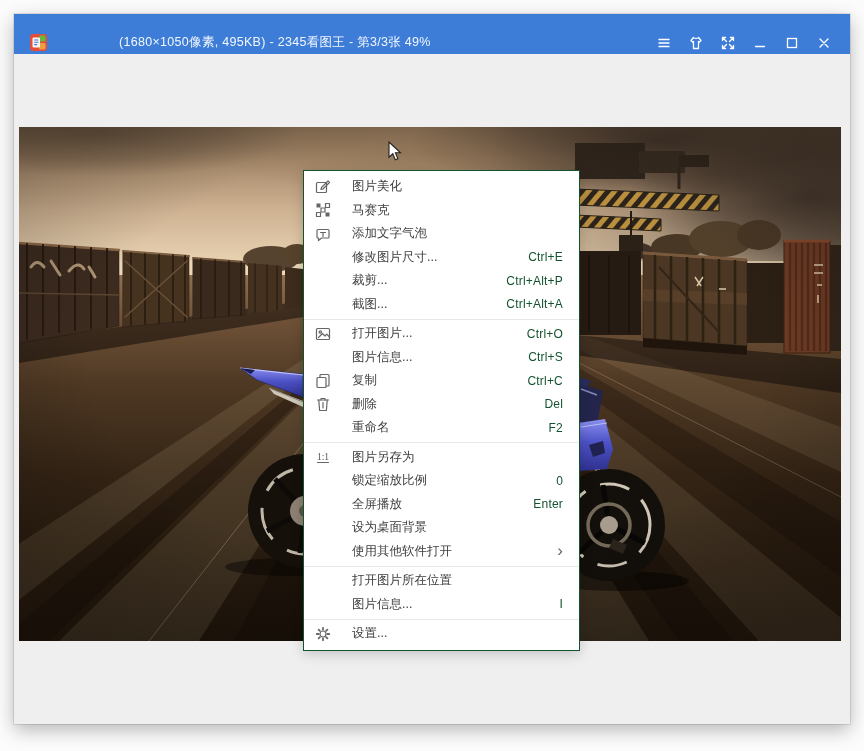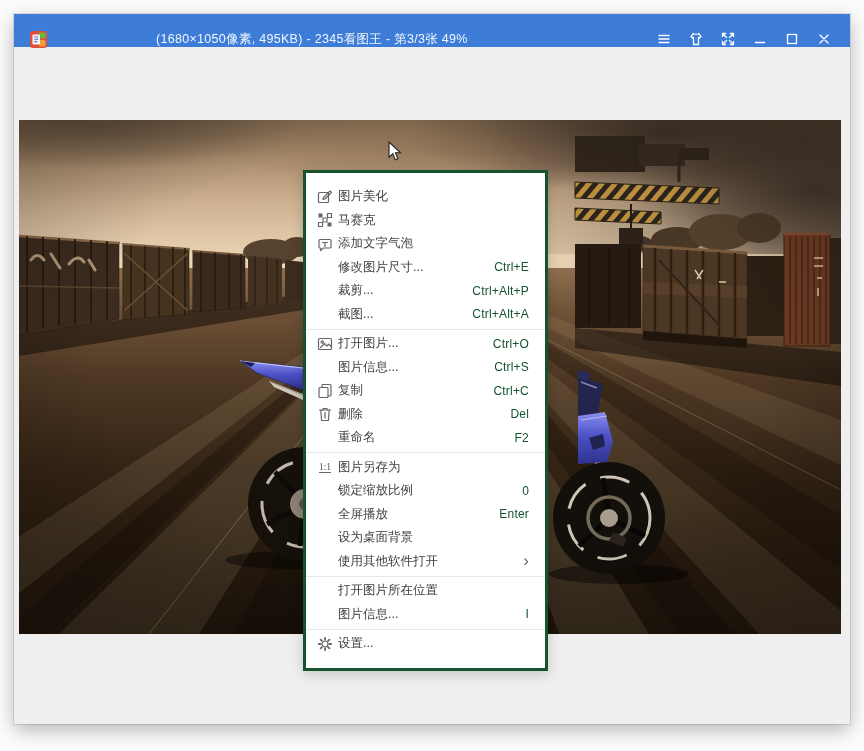--- a/index.html
+++ b/index.html
@@ -8,41 +8,41 @@
     background:#fcfcfc;
     font-family:"Liberation Sans","DejaVu Sans",sans-serif;
   }
   
   .window{
     position:absolute;left:14px;top:14px;width:836px;height:710px;
     background:#efeff0;
     box-shadow:0 6px 18px rgba(0,0,0,.28),0 0 0 1px rgba(0,0,0,.10);
   }
   .titlebar{
-    height:33px;background:var(--titlebar,#3d7dd8);
-    display:flex;align-items:center;padding:17px 10px 0 16px;box-sizing:border-box;gap:37px;
+    height:40px;background:var(--titlebar,#3d7dd8);
+    display:flex;align-items:center;padding:17px 10px 0 16px;box-sizing:border-box;
   }
   .appicon{width:17px;height:17px;flex:0 0 17px;}
   .title{
     color:#f2f7ff;font-size:12.5px;margin-left:72px;white-space:nowrap;letter-spacing:.3px;
   }
   .controls{margin-left:auto;display:flex;align-items:center;}
   .ctrl{width:32px;height:30px;display:flex;align-items:center;justify-content:center;cursor:pointer;}
   .content{position:relative;width:100%;height:669px;overflow:hidden;}
   .photo{position:absolute;left:5px;top:73px;width:822px;height:514px;}
   .photo svg{display:block;}
   
   .cmenu{
-    position:absolute;left:303px;top:170px;width:245px;box-sizing:border-box;
-    background:#ffffff;border:3px solid #14532d;
+    position:absolute;left:303px;top:170px;width:277px;box-sizing:border-box;
+    background:#ffffff;border:1px solid #14532d;
     box-shadow:0 3px 12px rgba(0,0,0,.18);
-    padding:12px 0;z-index:50;
+    padding:4px 0;z-index:50;
   }
   .mi{display:flex;align-items:center;height:23.5px;padding:0 16px 0 10px;font-size:12.5px;color:#3e3e3e;cursor:pointer;}
-  .mi-ic{width:18px;height:18px;flex:0 0 18px;margin-right:4px;display:flex;align-items:center;justify-content:center;font-family:Liberation Serif, serif;}
+  .mi-ic{width:18px;height:18px;flex:0 0 18px;margin-right:20px;display:flex;align-items:center;justify-content:center;font-family:Liberation Serif, serif;}
   .mi-lb{white-space:nowrap;}
   .mi-sc{margin-left:auto;color:#14532d;font-size:12px;letter-spacing:.2px;}
   .mi-ar{margin-left:auto;color:#666;font-size:17px;line-height:1;margin-top:-2px;}
   .msep{height:1px;background:#e8e8e8;margin:2.5px 0;}
   
   .cursor{position:absolute;left:388px;top:141px;z-index:60;pointer-events:none;}
 </style>
 </head>
 <body style="--titlebar: #3d7dd8;">
 

